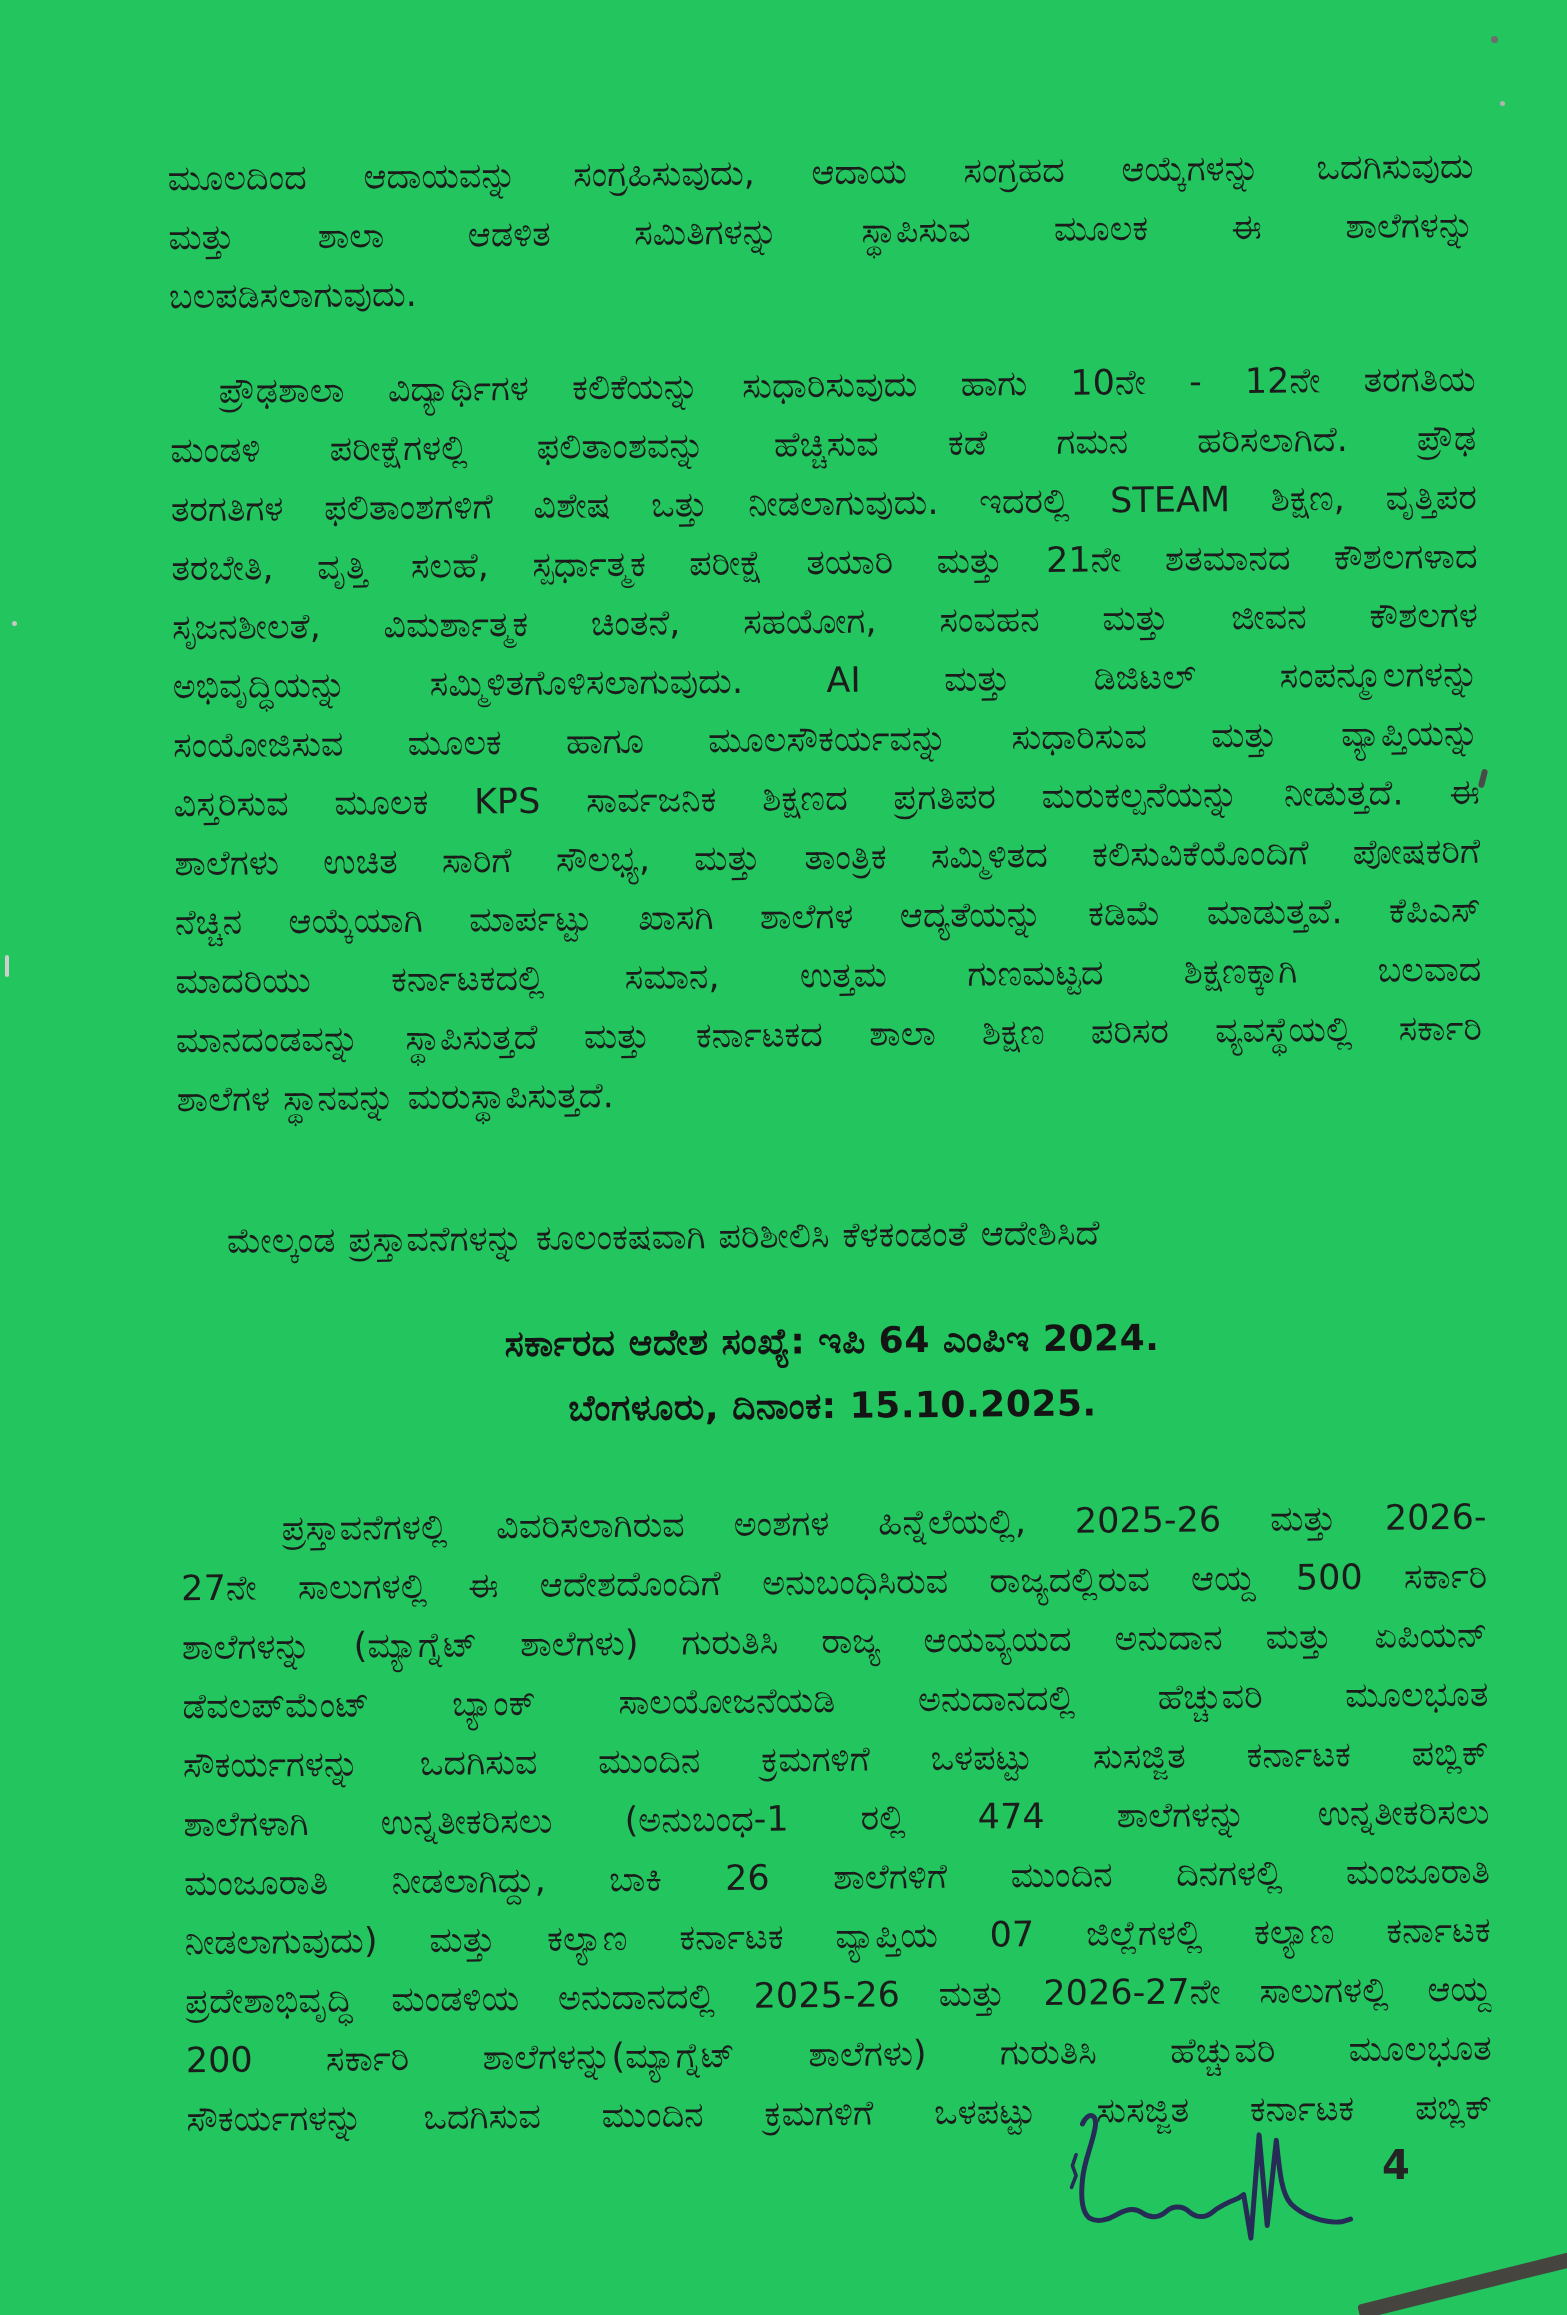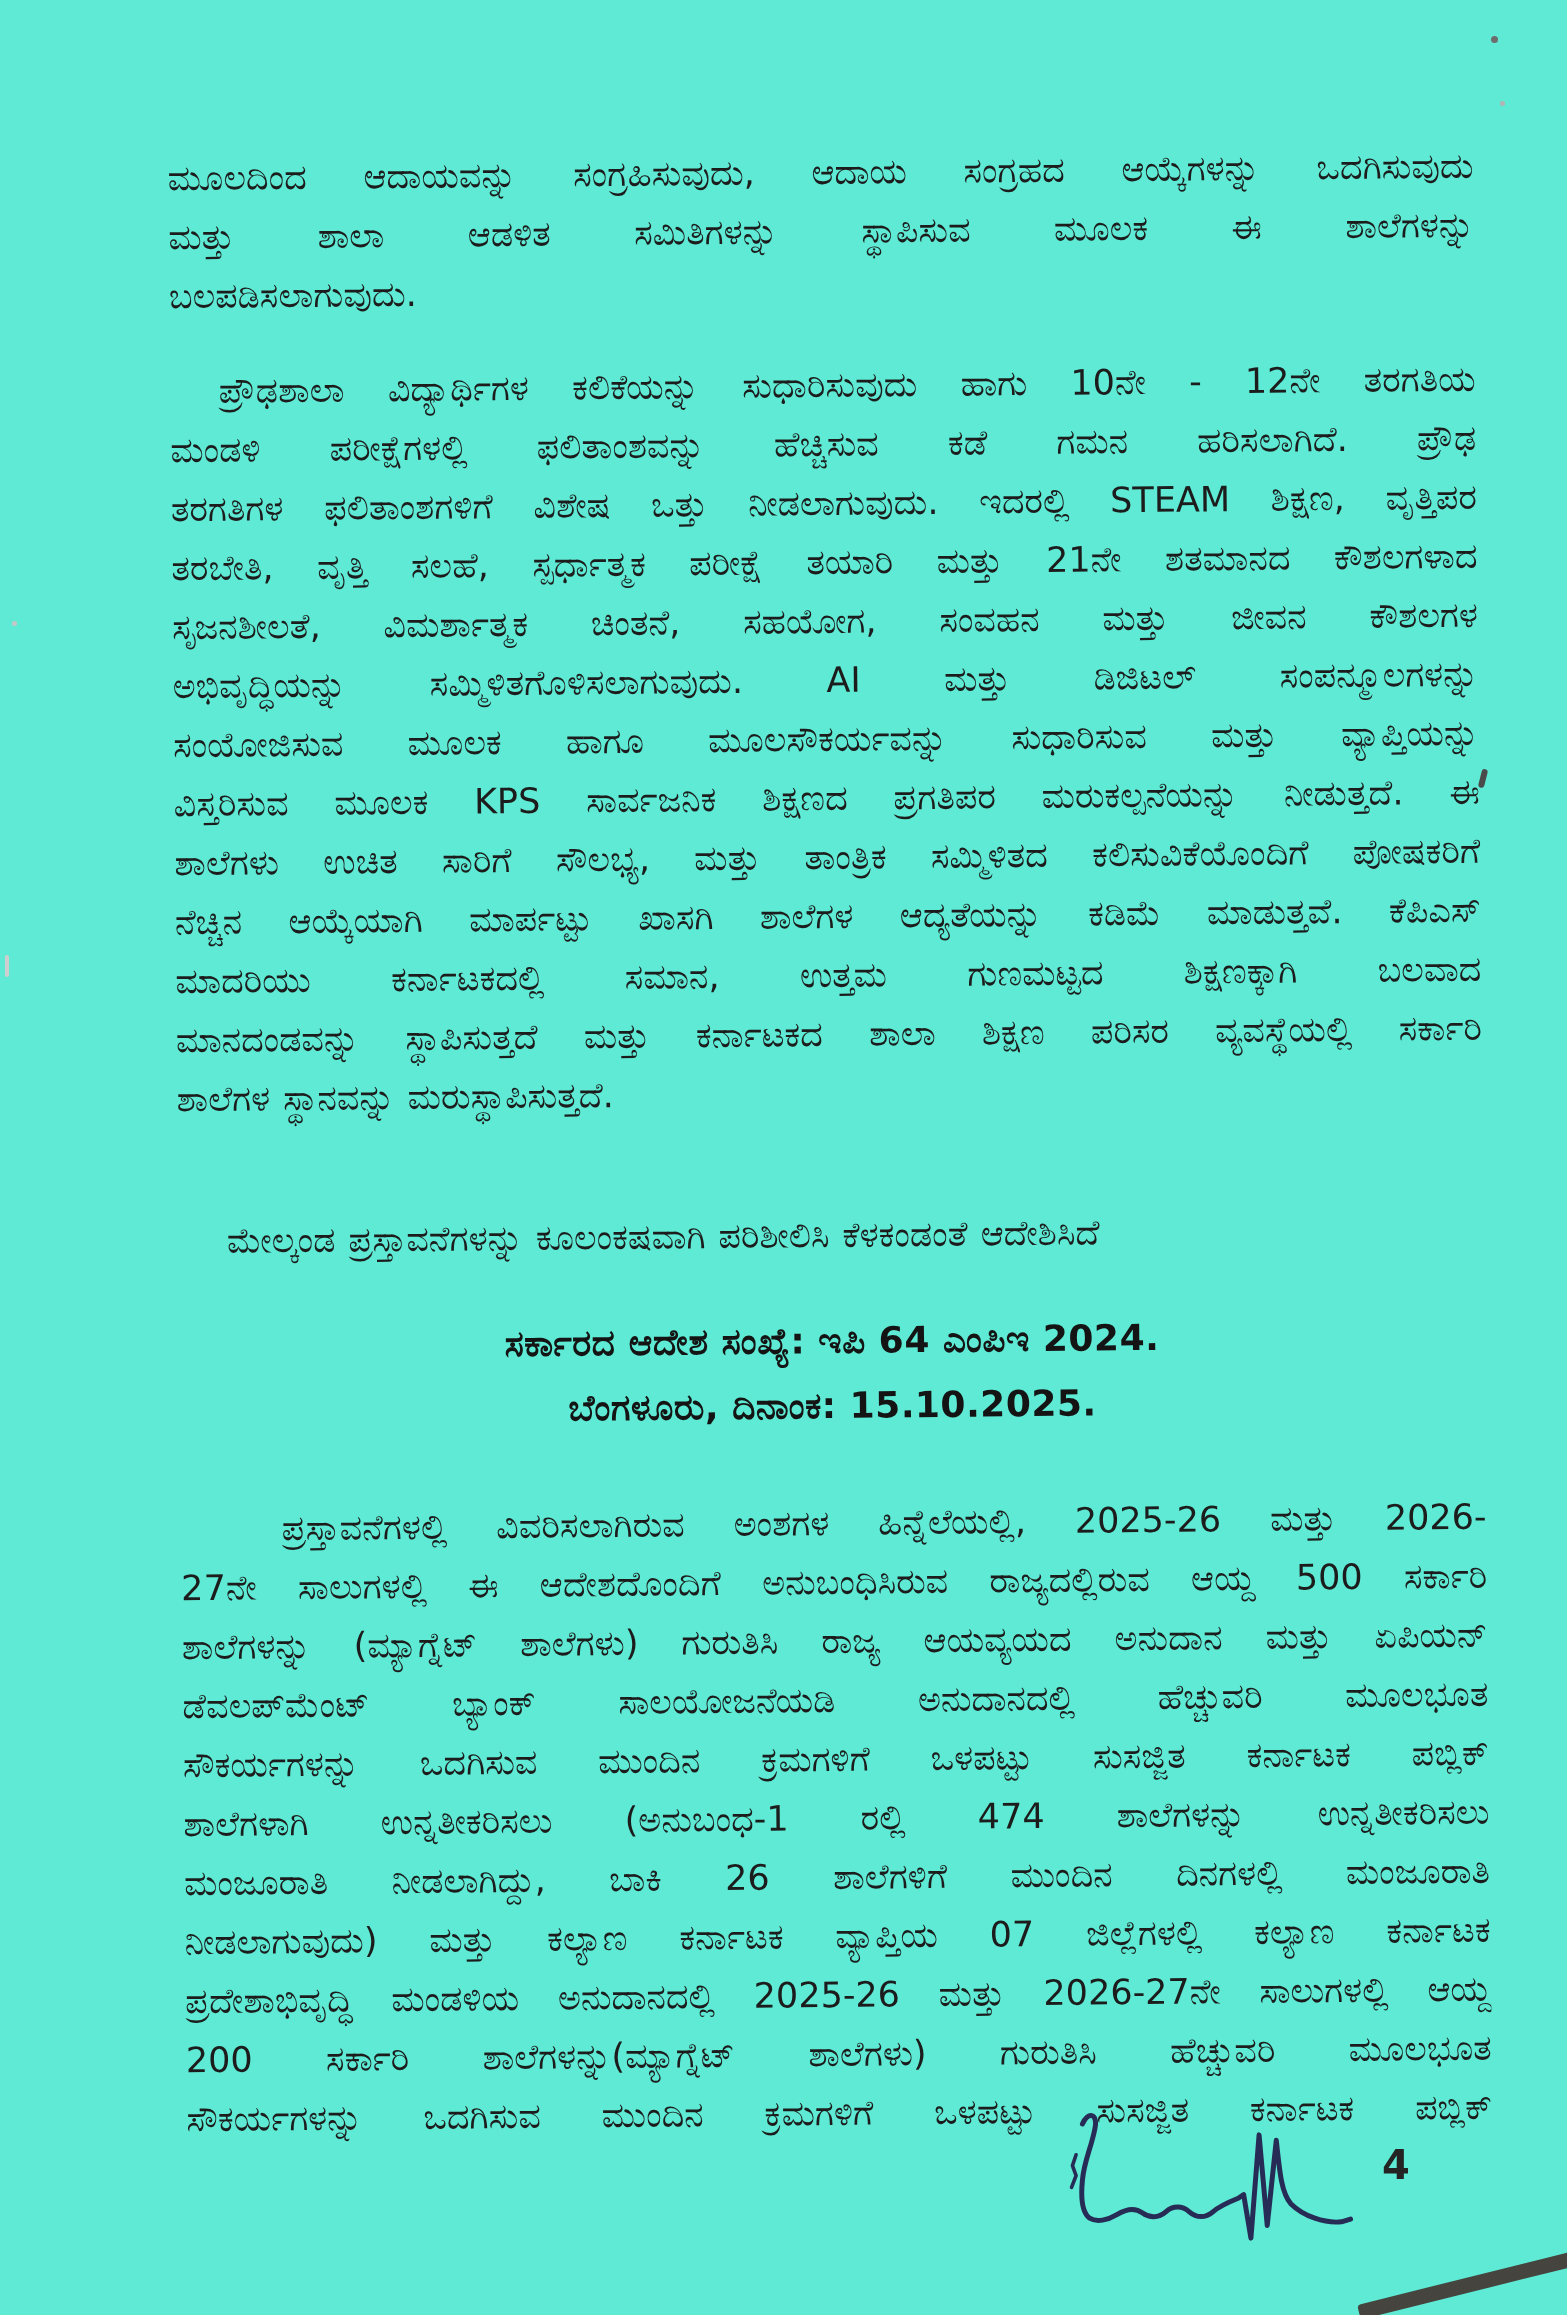--- a/index.html
+++ b/index.html
@@ -1,19 +1,19 @@
 <!DOCTYPE html>
 <html style="font-size:14.5px"><head>
 <meta charset="utf-8">
 <style>
   html,body{margin:0;padding:0;background:#ffffff;}
   .page{
     position:relative;
     width:1568px;height:2316px;
-    background:#5eead4;
+    background:#22c55e;
     overflow:hidden;
     font-family:"DejaVu Sans",sans-serif;
     color:#1c1c1c;
   }
   .content{
     position:absolute;
     left:177px;top:143px;width:1306px;
     transform:rotate(-0.55deg);
   }
   .ln{

